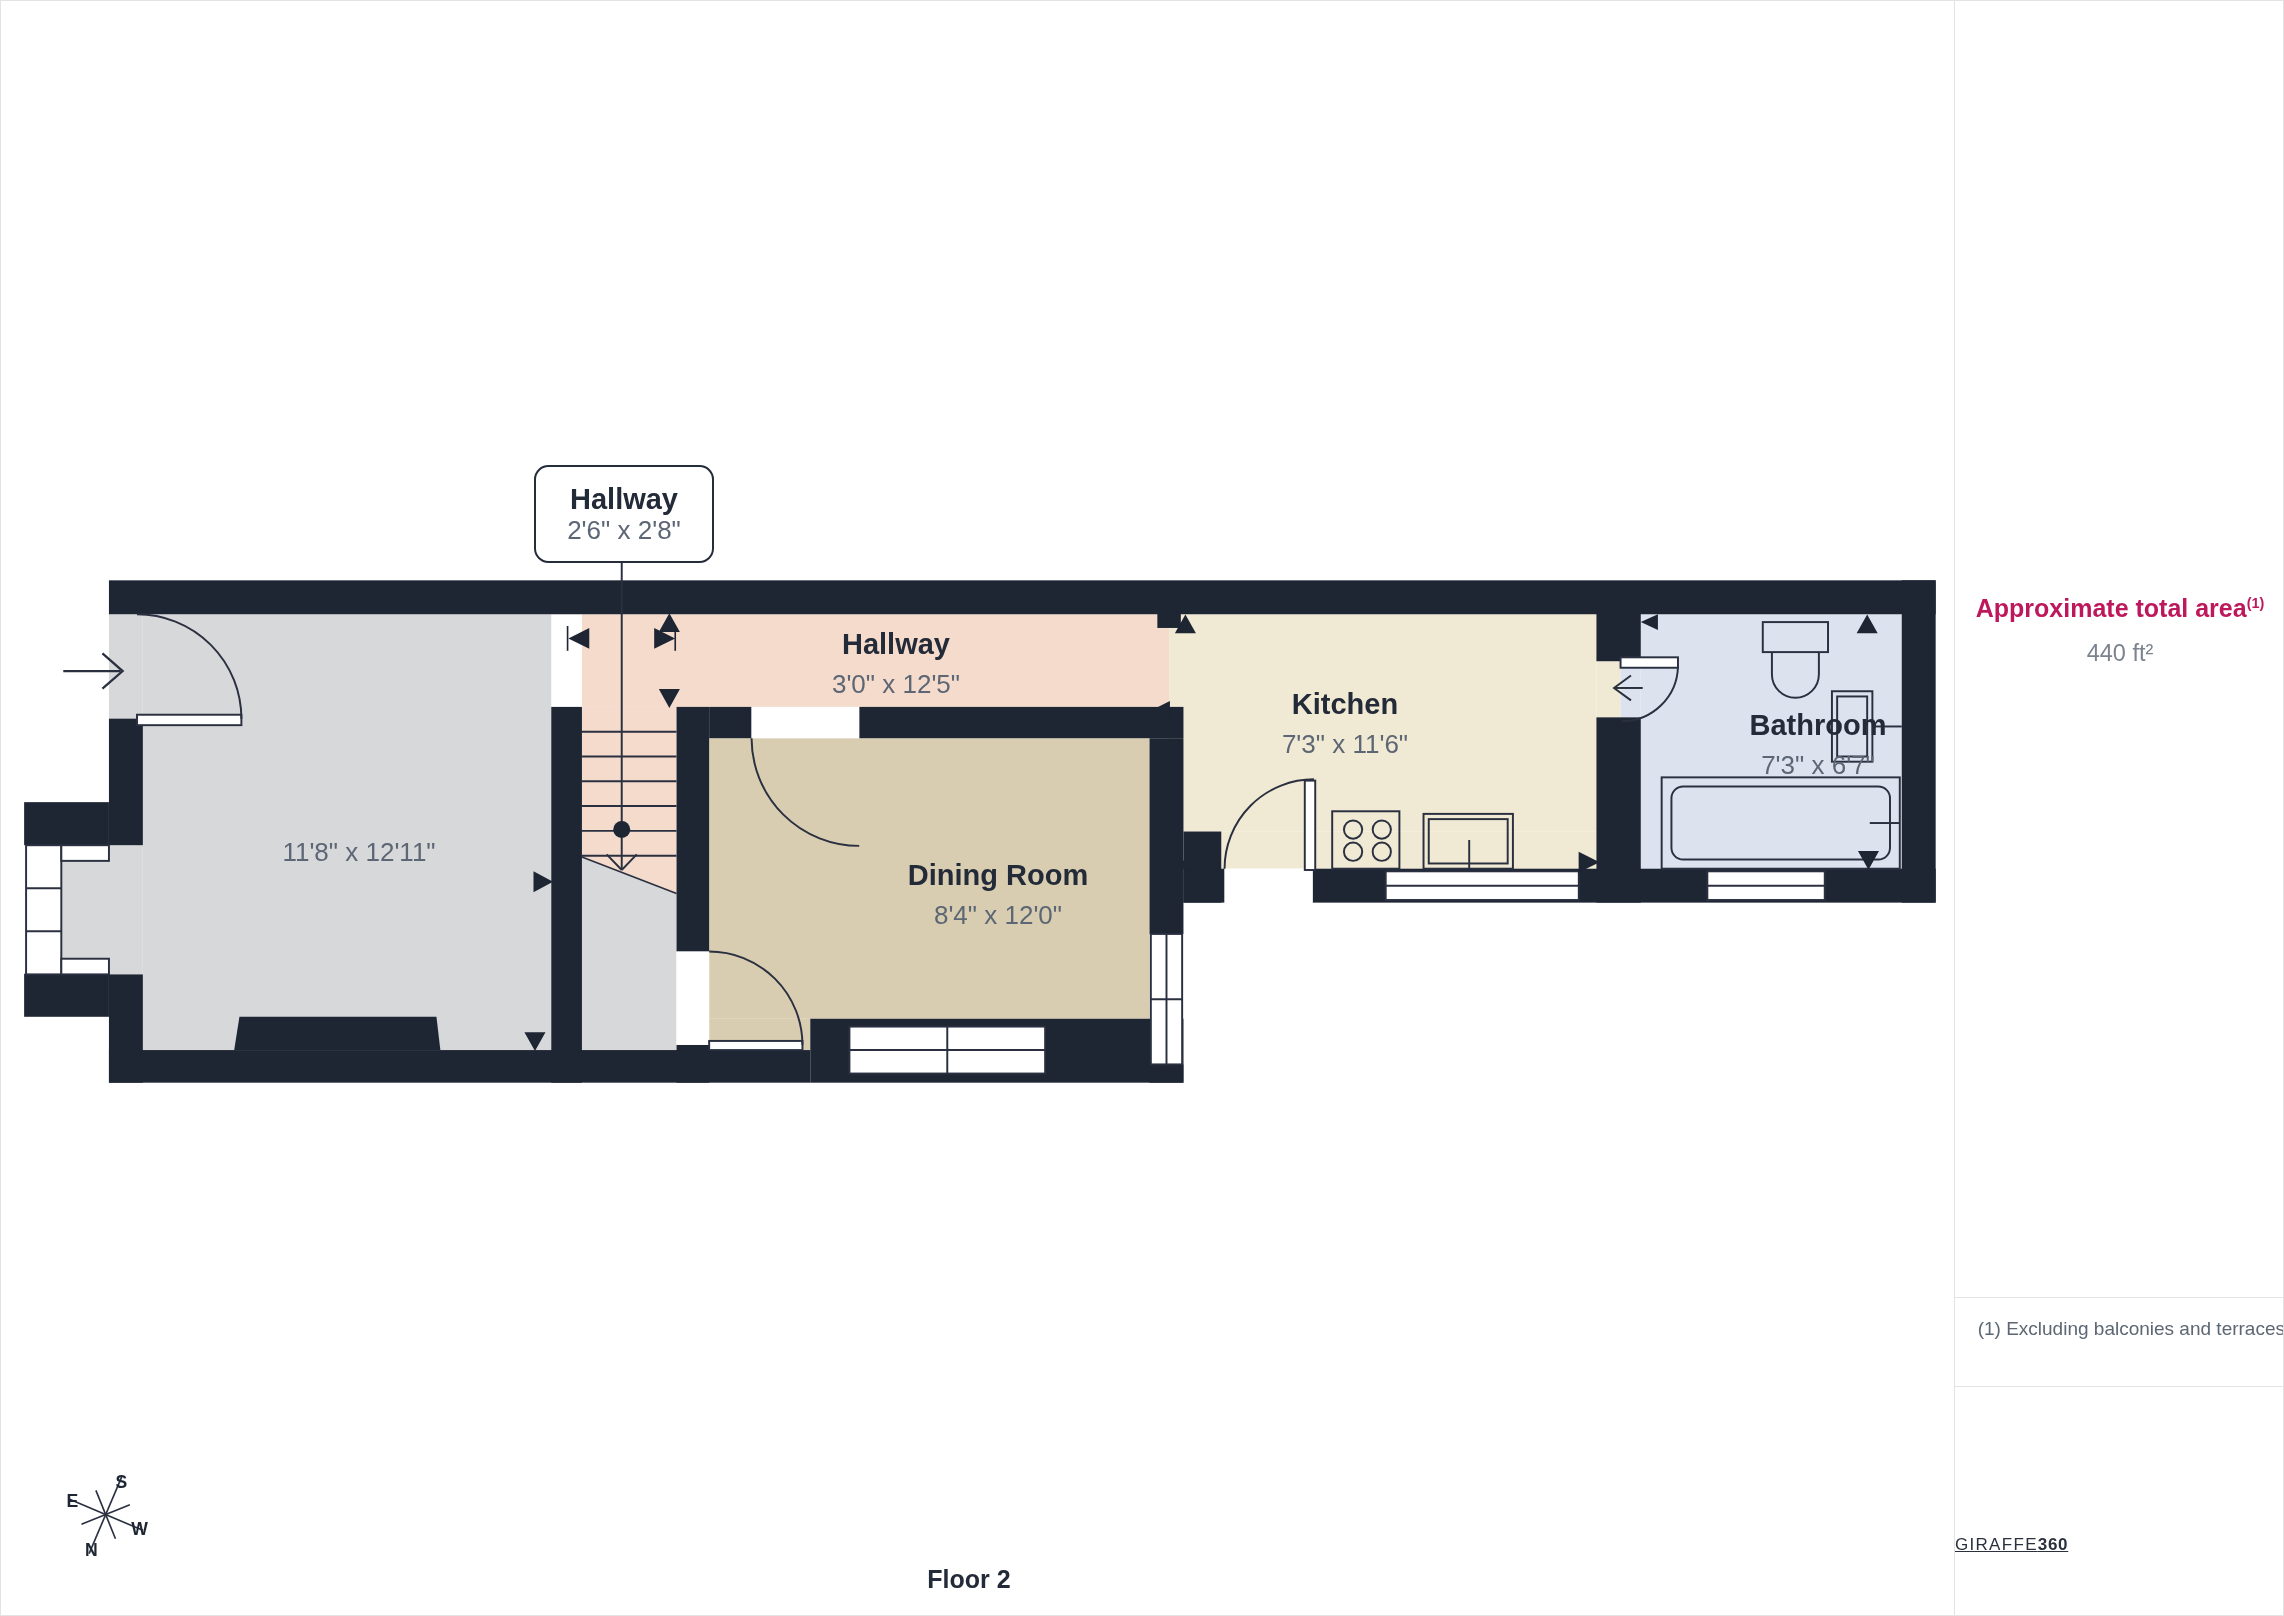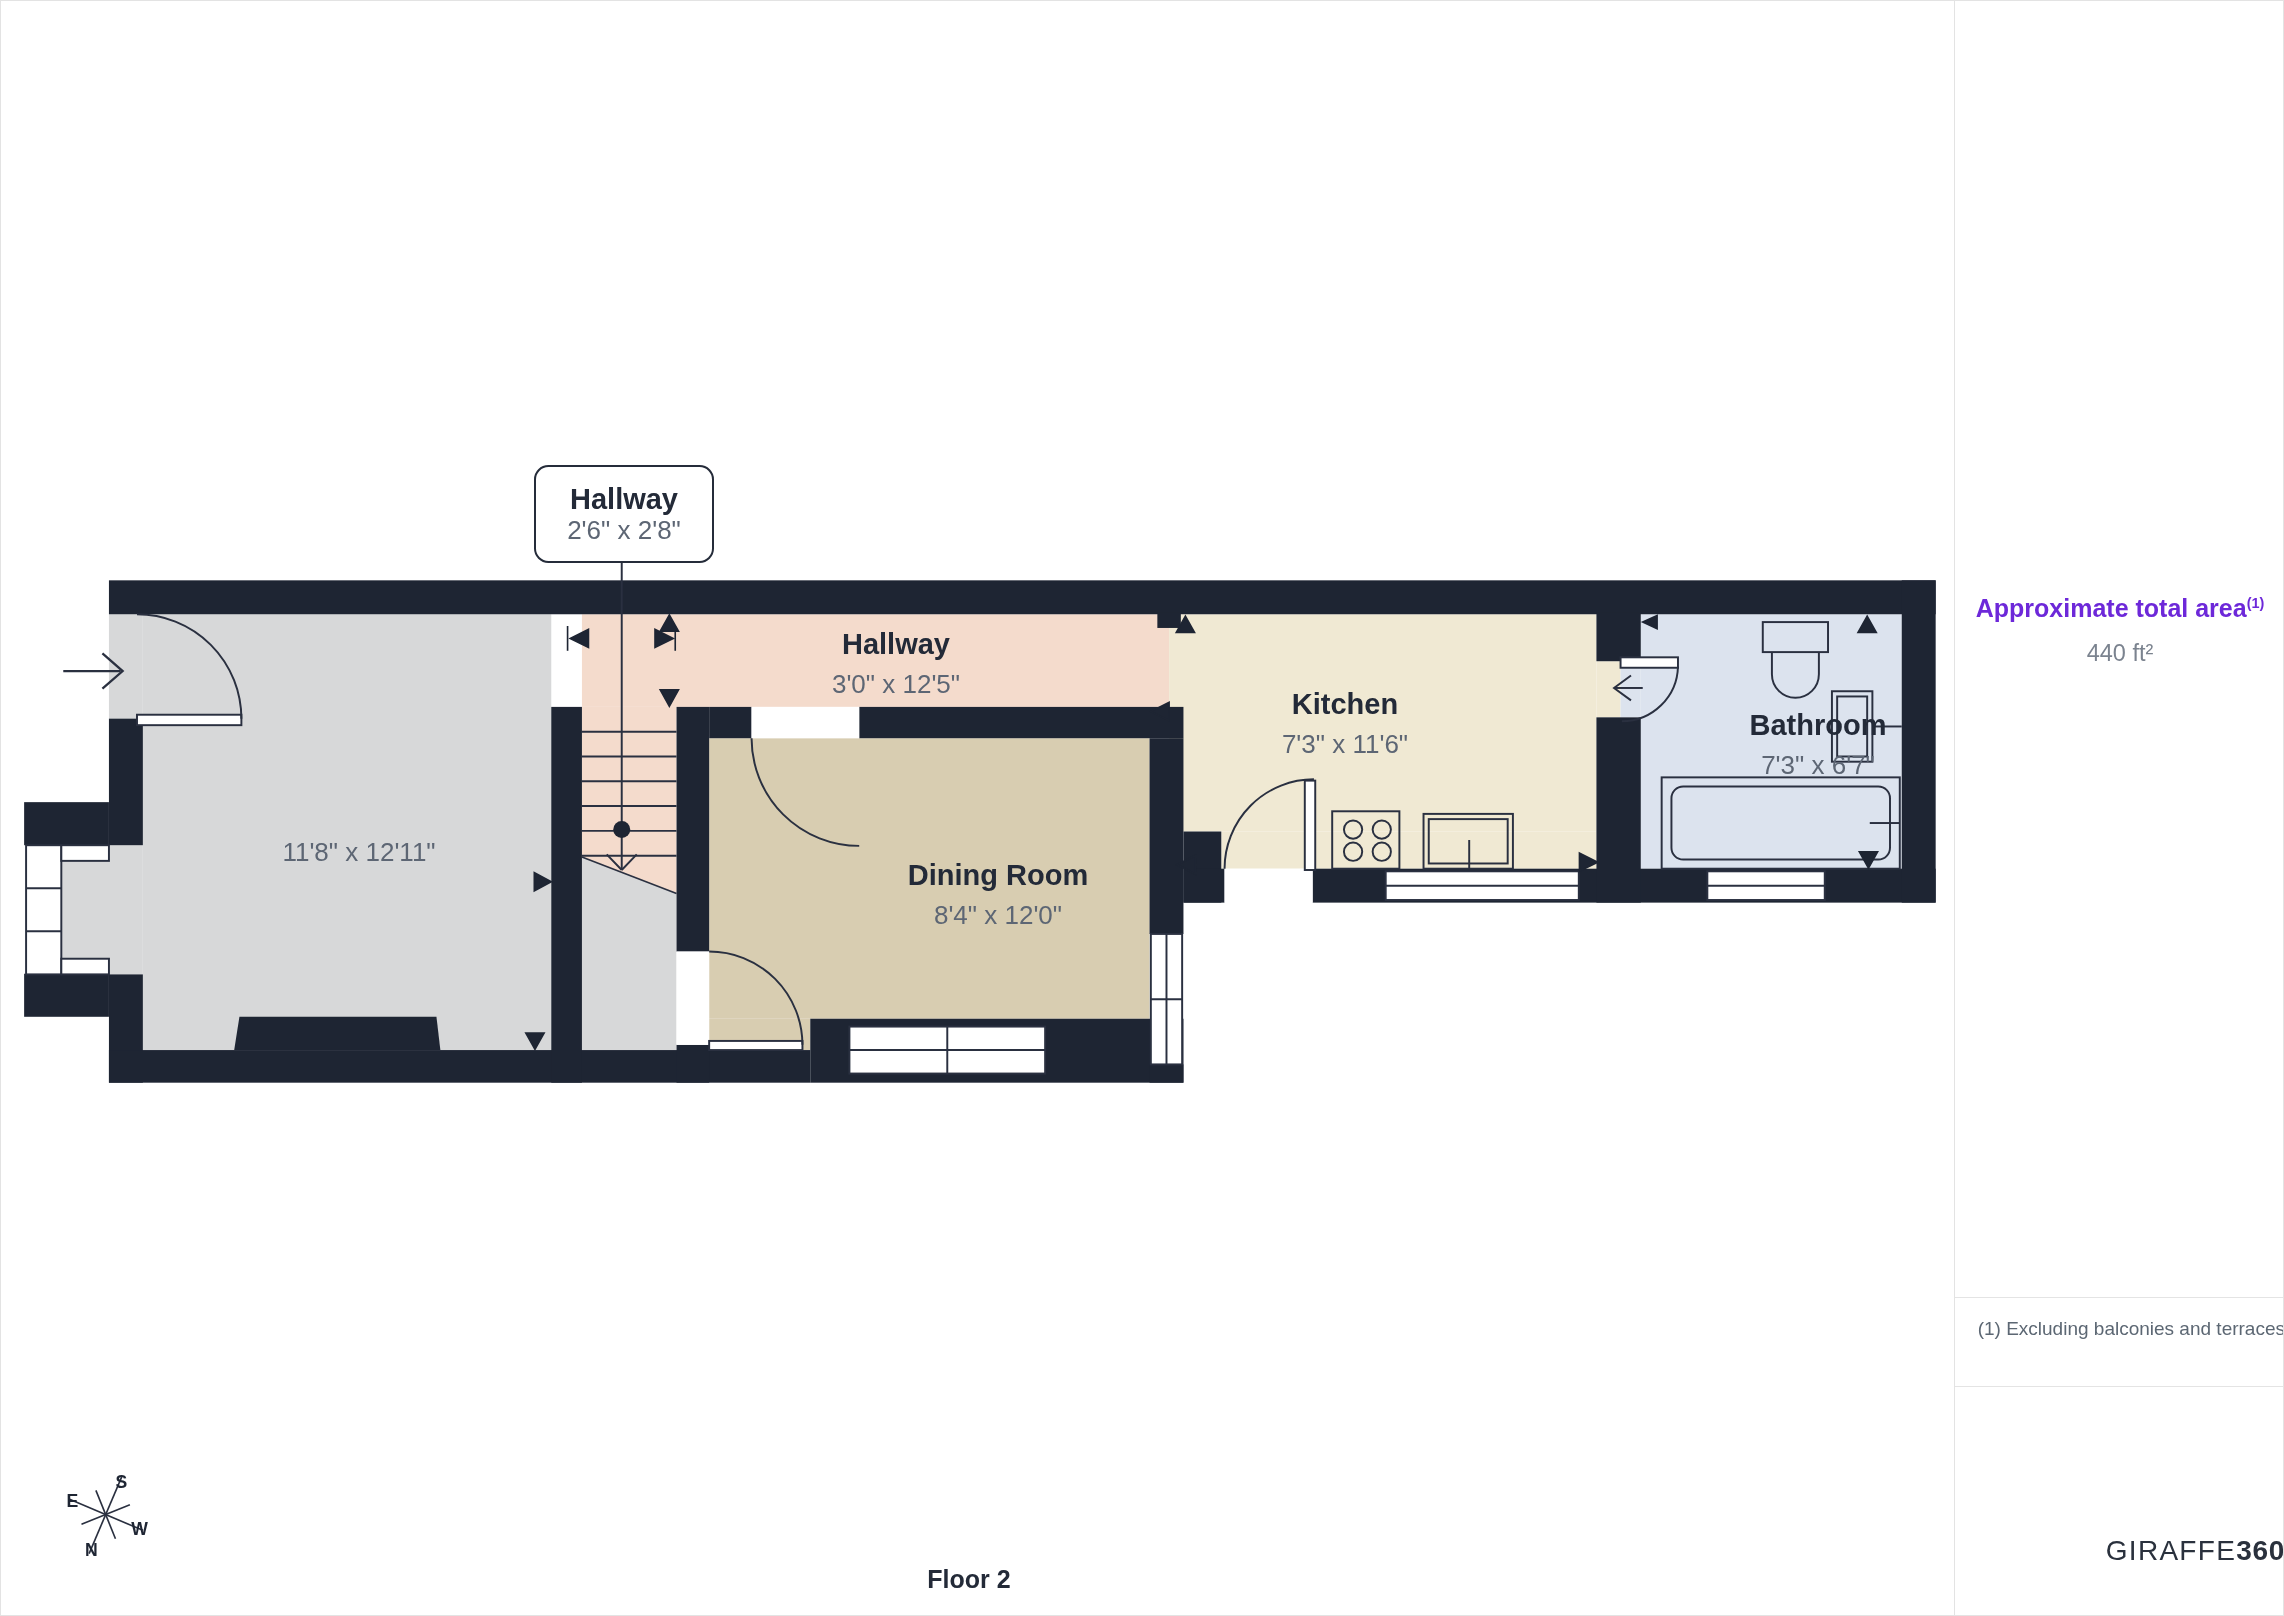--- a/index.html
+++ b/index.html
@@ -17,30 +17,30 @@
     position:absolute;left:533px;top:464px;width:176px;height:94px;
     background:#ffffff;border:2.6px solid #252c3a;border-radius:14.4px;
     display:flex;flex-direction:column;align-items:center;justify-content:center;gap:3.9px;
   }
   .callout .co-title{font-size:29px;font-weight:700;color:#232a38;line-height:1;}
   .callout .co-dims{font-size:26px;color:#5d6674;line-height:1;}
   .floor-label{position:absolute;left:968px;top:1564px;transform:translateX(-50%);
     font-size:25px;font-weight:700;color:#232a38;}
   .sidebar{position:absolute;left:1953px;top:0;width:330px;height:1615px;border-left:1.3px solid #e3e3e3;}
   .sb-area{position:absolute;left:0;top:593px;width:100%;text-align:center;}
-  .sb-area-title{font-size:25px;font-weight:700;color:#6d28d9;}
+  .sb-area-title{font-size:25px;font-weight:700;color:#be185d;}
   .sb-area-title sup{font-size:14.4px;font-weight:700;}
   .sb-area-value{font-size:23.5px;color:#7b838f;margin-top:17px;text-align:center;}
   .sb-divider{position:absolute;left:0;width:100%;height:1.3px;background:#e4e4e4;}
   .sb-footnote{position:absolute;left:0;top:1317px;width:100%;text-align:right;
     font-size:19px;color:#5c6773;}
   .sb-disclaimer{position:absolute;left:50%;transform:translateX(-50%);top:1403px;width:287px;
     text-align:center;font-size:17.6px;line-height:1.6;color:#5c6773;white-space:pre-line;}
-  .sb-brand{position:absolute;left:0;top:1534px;width:100%;text-align:right;
-    font-size:28px;color:#2a313d;letter-spacing:1.3px;}
+  .sb-brand{position:absolute;left:0;top:1534px;width:100%;text-align:left;
+    font-size:17px;color:#2a313d;letter-spacing:1.3px;text-decoration:underline;}
   .sb-brand .brand-suffix{font-weight:700;letter-spacing:0.7px;}
 </style>
 </head>
 <body>
 
 <div class="page">
 
   <svg class="plan" viewBox="0 0 3500 2477">
 
     <g>

